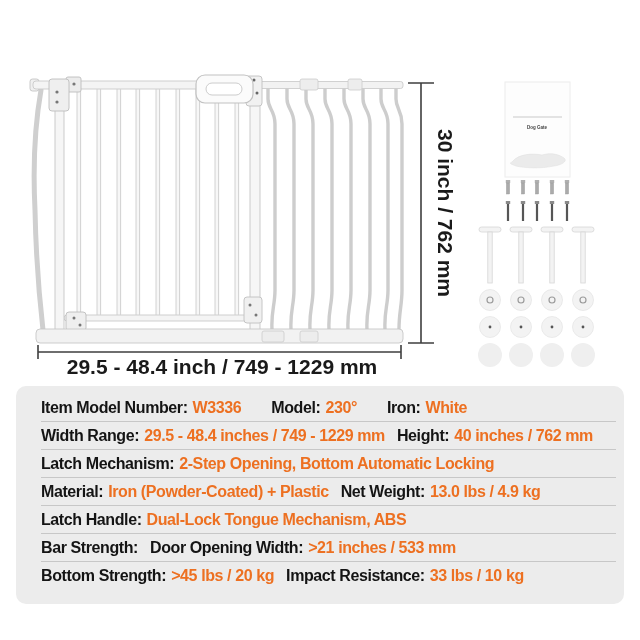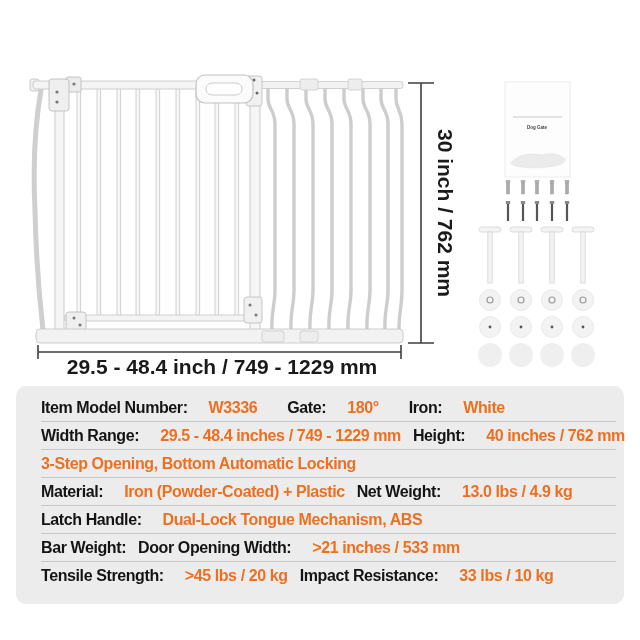--- a/index.html
+++ b/index.html
@@ -7,21 +7,21 @@
         font-family:"Liberation Sans",sans-serif;}
   .diagram{position:absolute;left:0;top:0;width:640px;height:386px;}
   .dim-text{font-family:"Liberation Sans",sans-serif;font-weight:bold;font-size:21px;fill:#1a1a1a;}
   .manual-text{font-family:"Liberation Sans",sans-serif;font-weight:bold;font-size:4.5px;fill:#444;}
   .spec-table{position:absolute;left:16px;top:386px;width:608px;height:218px;
               background:#ececec;border-radius:10px;box-sizing:border-box;padding-top:8px;}
   .spec-row{display:flex;align-items:center;height:28px;margin:0 8px 0 25px;column-gap:12px;
             font-weight:bold;font-size:16px;letter-spacing:-0.4px;white-space:nowrap;box-sizing:border-box;}
   .spec-row.has-divider{border-bottom:1px solid #c7c7c7;}
   .spec-row.gap-lg{column-gap:30px;}
-  .pair{display:flex;column-gap:21px;}
+  .pair{display:flex;column-gap:5px;}
   .lbl{color:#141414;}
   .val{color:#ed7021;}
 </style>
 </head>
 <body>
 
 <div class="page">
 
   <svg class="diagram" viewBox="0 0 640 386">
 
@@ -225,43 +225,44 @@
   </svg>
 
   <div class="spec-table">
 
     <div class="spec-row has-divider gap-lg">
       <span class="pair">
         <span class="lbl">Item Model Number:</span>
         <span class="val">W3336</span>
       </span>
       <span class="pair">
-        <span class="lbl">Gate:</span>
-        <span class="val">180°</span>
+        <span class="lbl">Model:</span>
+        <span class="val">230°</span>
       </span>
       <span class="pair">
         <span class="lbl">Iron:</span>
         <span class="val">White</span>
       </span>
     </div>
 
     <div class="spec-row has-divider">
       <span class="pair">
         <span class="lbl">Width Range:</span>
         <span class="val">29.5 - 48.4 inches / 749 - 1229 mm</span>
       </span>
       <span class="pair">
         <span class="lbl">Height:</span>
         <span class="val">40 inches / 762 mm</span>
       </span>
     </div>
 
     <div class="spec-row has-divider">
       <span class="pair">
-        <span class="val">3-Step Opening, Bottom Automatic Locking</span>
+        <span class="lbl">Latch Mechanism:</span>
+        <span class="val">2-Step Opening, Bottom Automatic Locking</span>
       </span>
     </div>
 
     <div class="spec-row has-divider">
       <span class="pair">
         <span class="lbl">Material:</span>
         <span class="val">Iron (Powder-Coated) + Plastic</span>
       </span>
       <span class="pair">
         <span class="lbl">Net Weight:</span>
@@ -271,31 +272,31 @@
 
     <div class="spec-row has-divider">
       <span class="pair">
         <span class="lbl">Latch Handle:</span>
         <span class="val">Dual-Lock Tongue Mechanism, ABS</span>
       </span>
     </div>
 
     <div class="spec-row has-divider">
       <span class="pair">
-        <span class="lbl">Bar Weight:</span>
+        <span class="lbl">Bar Strength:</span>
       </span>
       <span class="pair">
         <span class="lbl">Door Opening Width:</span>
         <span class="val">&gt;21 inches / 533 mm</span>
       </span>
     </div>
 
     <div class="spec-row">
       <span class="pair">
-        <span class="lbl">Tensile Strength:</span>
+        <span class="lbl">Bottom Strength:</span>
         <span class="val">&gt;45 lbs / 20 kg</span>
       </span>
       <span class="pair">
         <span class="lbl">Impact Resistance:</span>
         <span class="val">33 lbs / 10 kg</span>
       </span>
     </div>
 
   </div>
 </div>

